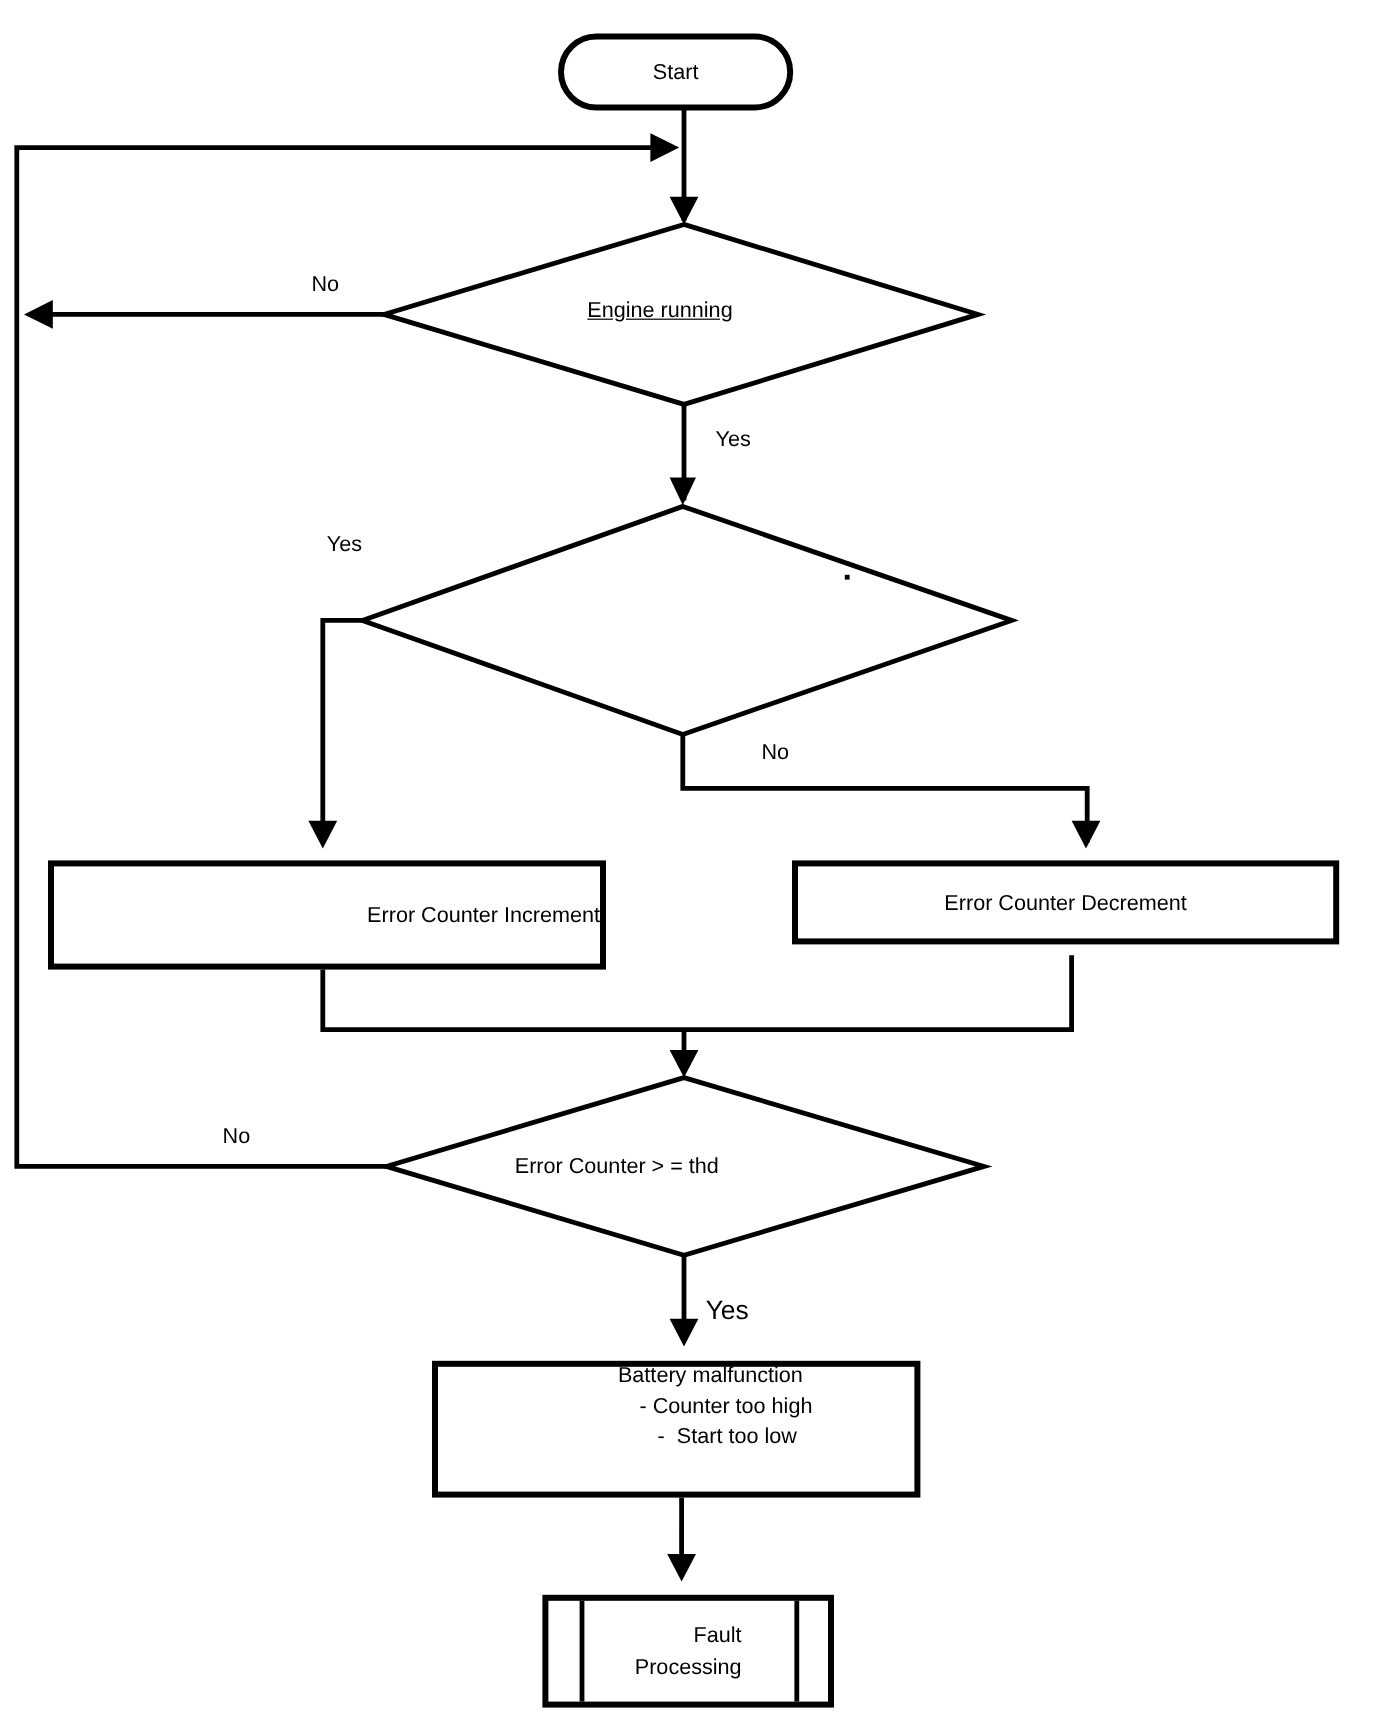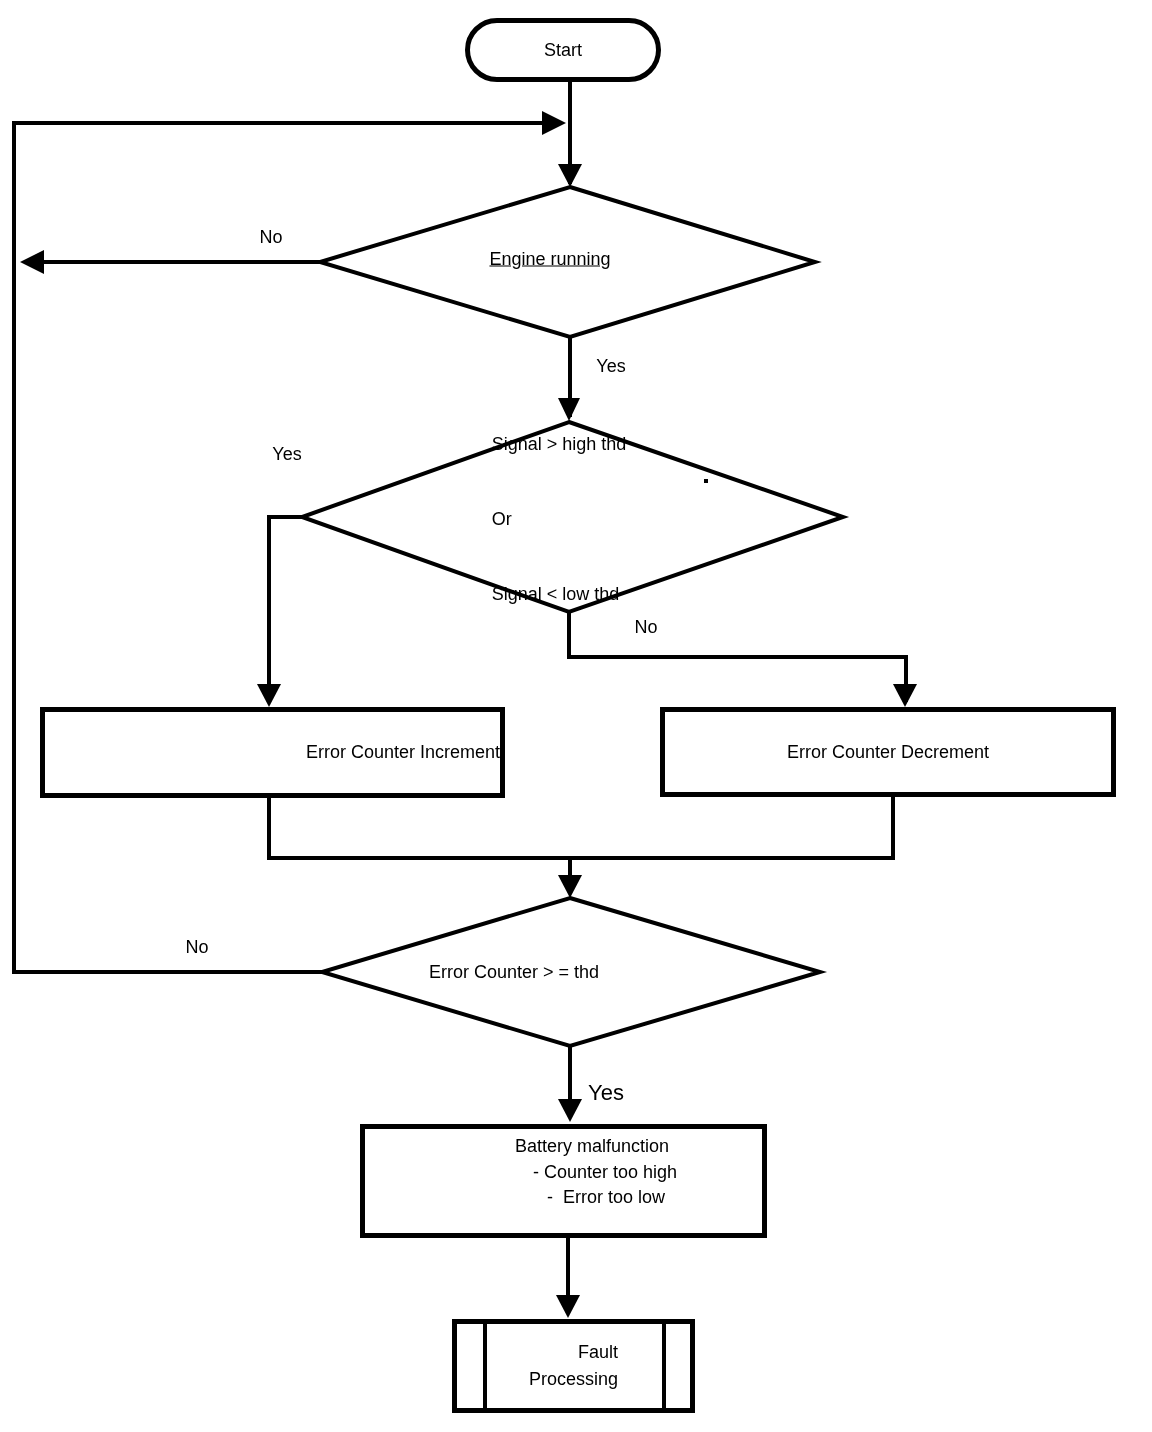--- a/index.html
+++ b/index.html
@@ -20,20 +20,21 @@
   .node {
     position: absolute;
     box-sizing: border-box;
     background: #ffffff;
     border: 5px solid #000000;
     display: flex;
     align-items: center;
     justify-content: center;
     font-size: 18px;
     text-align: center;
+    margin-top: 10px;
   }
   .terminator { border-radius: 34px; }
   .fault-bar {
     position: absolute;
     top: 0; bottom: 0;
     width: 4px;
     background: #000000;
   }
   .lbl {
     position: absolute;
@@ -93,40 +94,35 @@
   </svg>
 
   <div class="dot" style="left:704px; top:479px;"></div>
 
   <div class="node terminator" style="left:465px; top:18px; width:196px; height:64px;">
     <span>Start</span>
   </div>
 
   <div class="lbl" style="left:550px; top:259px;text-decoration:underline;">Engine running</div>
 
-  <div class="lbl" style="left:559px; top:519px;">
-    <div class="stack">Signal &gt; high thd</div>
-    <div class="stack">Or</div>
-    <div class="stack">Signal &lt; low thd</div>
-  </div>
 
   <div class="lbl" style="left:514px; top:972px;">Error Counter &gt; = thd</div>
 
   <div class="node" style="left:40px; top:707px; width:465px; height:91px;justify-content:flex-end;">
     <span>Error Counter Increment</span>
   </div>
 
-  <div class="node" style="left:660px; top:707px; width:456px; height:90px;">
+  <div class="node" style="left:660px; top:707px; width:456px; height:70px;">
     <span>Error Counter Decrement</span>
   </div>
 
   <div class="node" style="left:360px; top:1124px; width:407px; height:114px;"></div>
   <div class="lbl" style="left:592px; top:1146px;">Battery malfunction</div>
   <div class="lbl" style="left:605px; top:1172px;">- Counter too high</div>
-  <div class="lbl" style="left:606px; top:1197px;">-  Error too low</div>
+  <div class="lbl" style="left:606px; top:1197px;">-  Start too low</div>
 
   <div class="node" style="left:452px; top:1319px; width:243px; height:94px;">
     <div class="fault-bar" style="left:26px;"></div>
     <div class="fault-bar" style="right:24px;"></div>
     <div class="fault-text">
       <div>Fault</div>
       <div>Processing</div>
     </div>
   </div>
 

